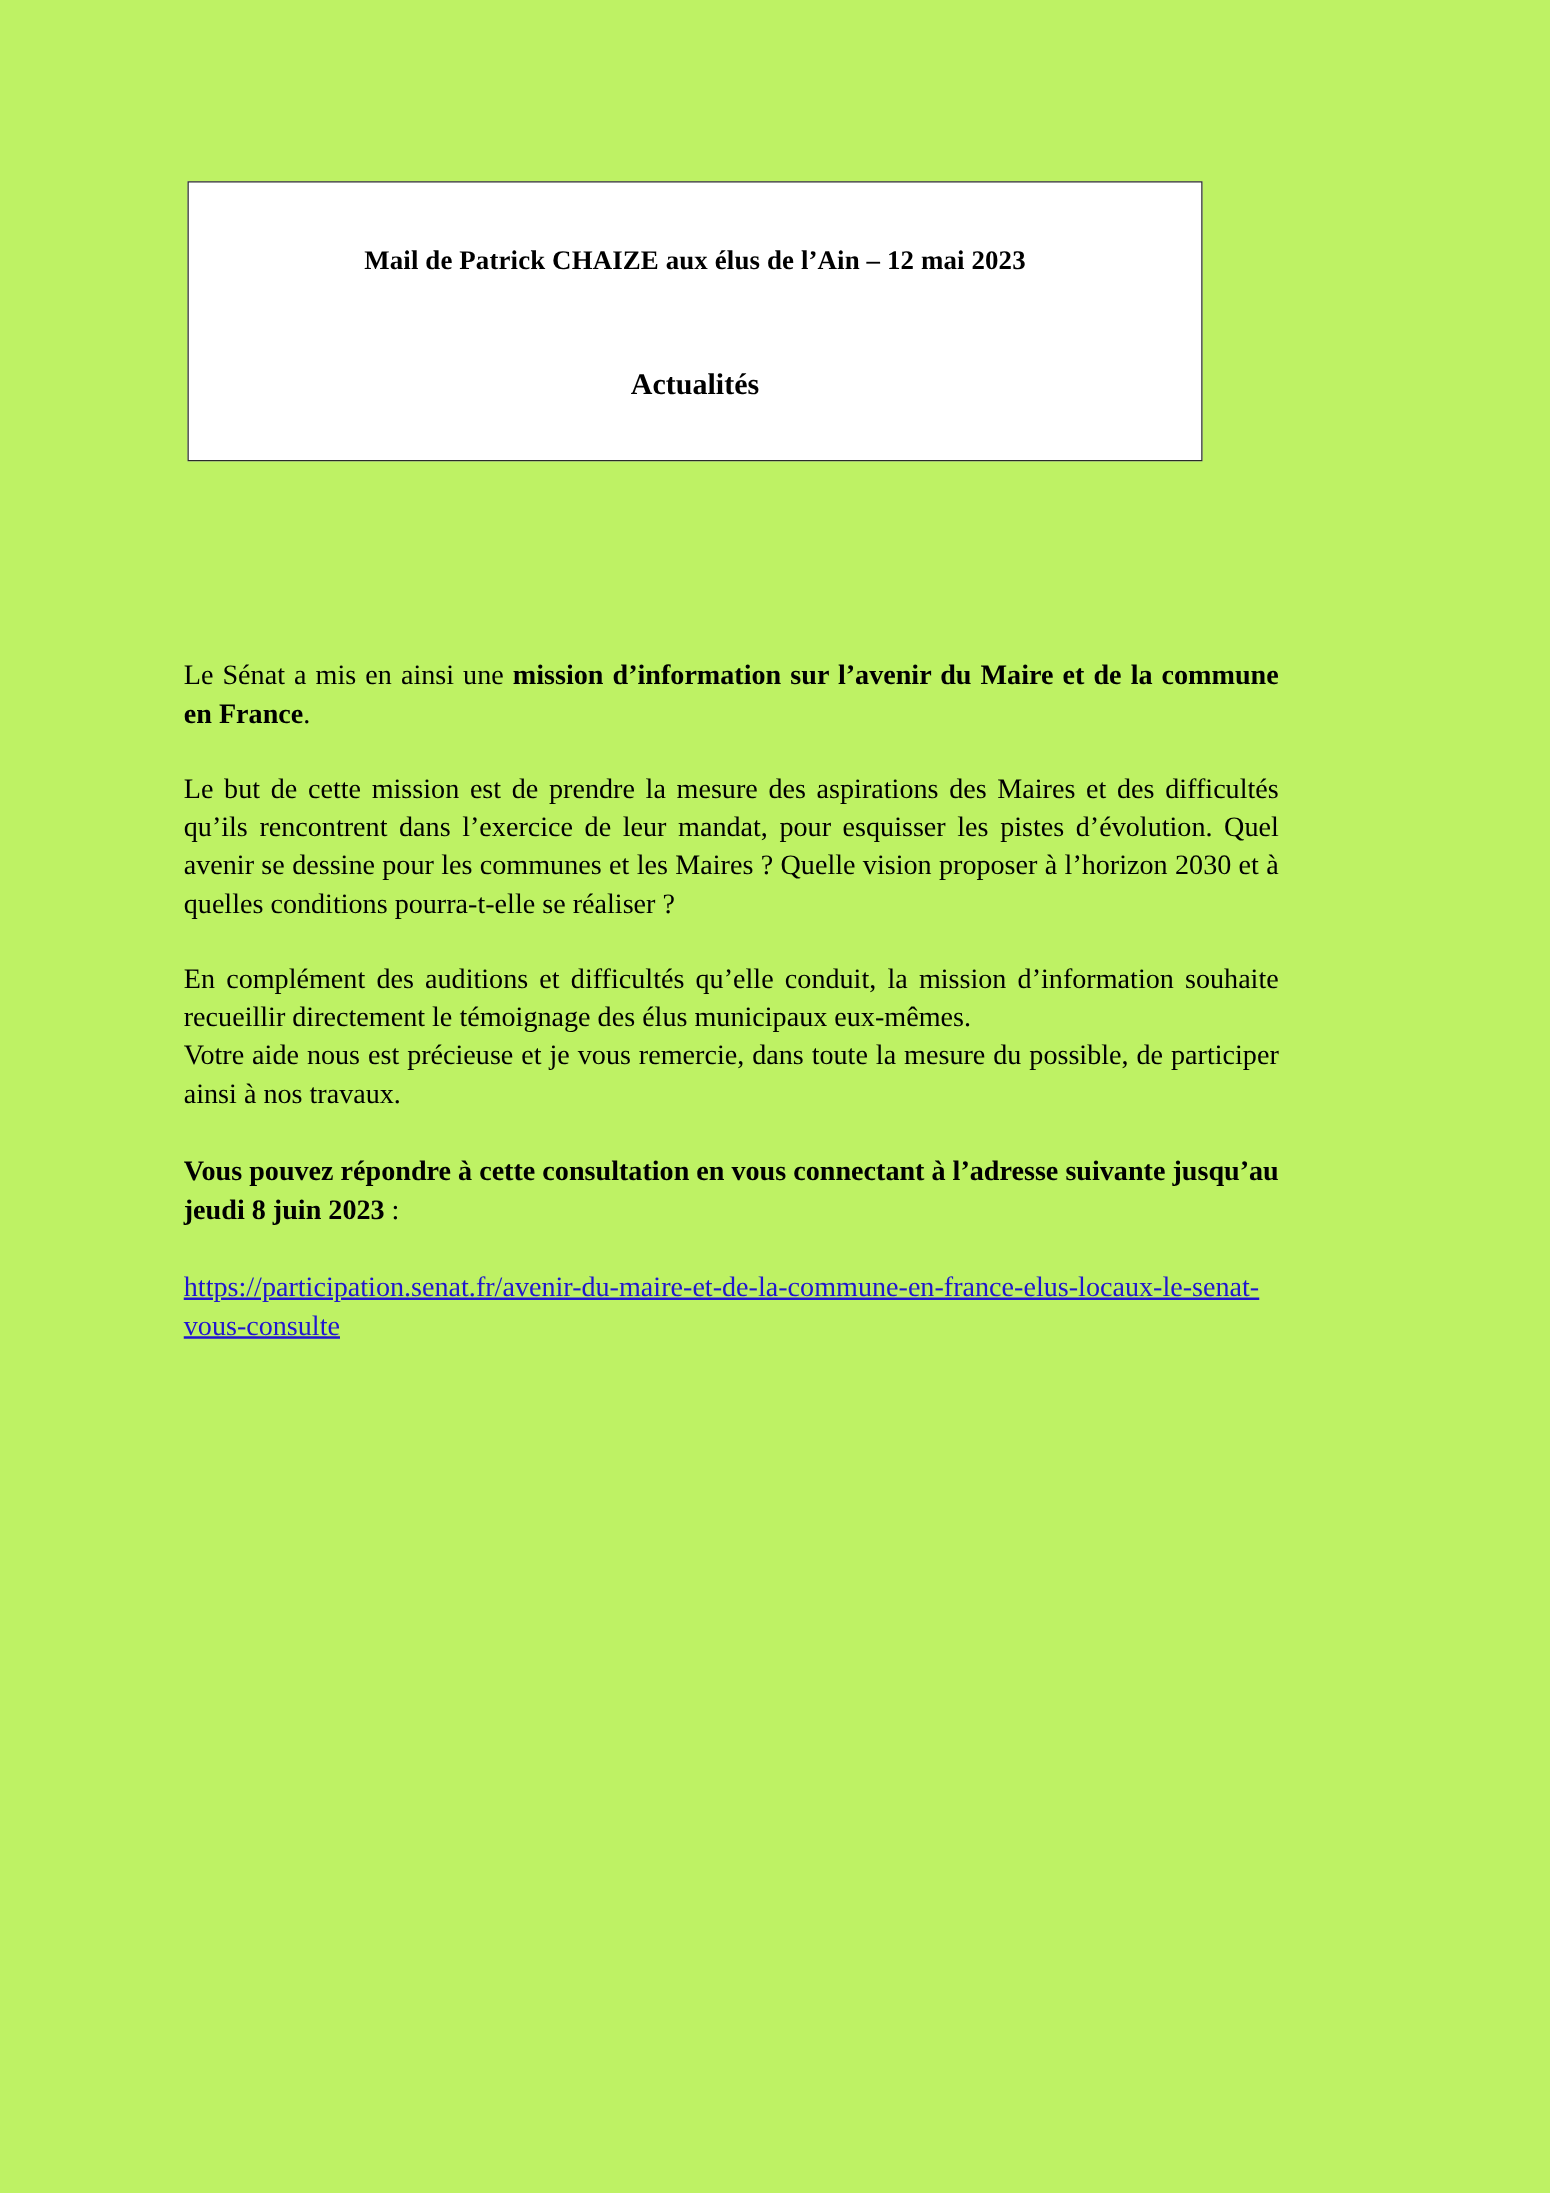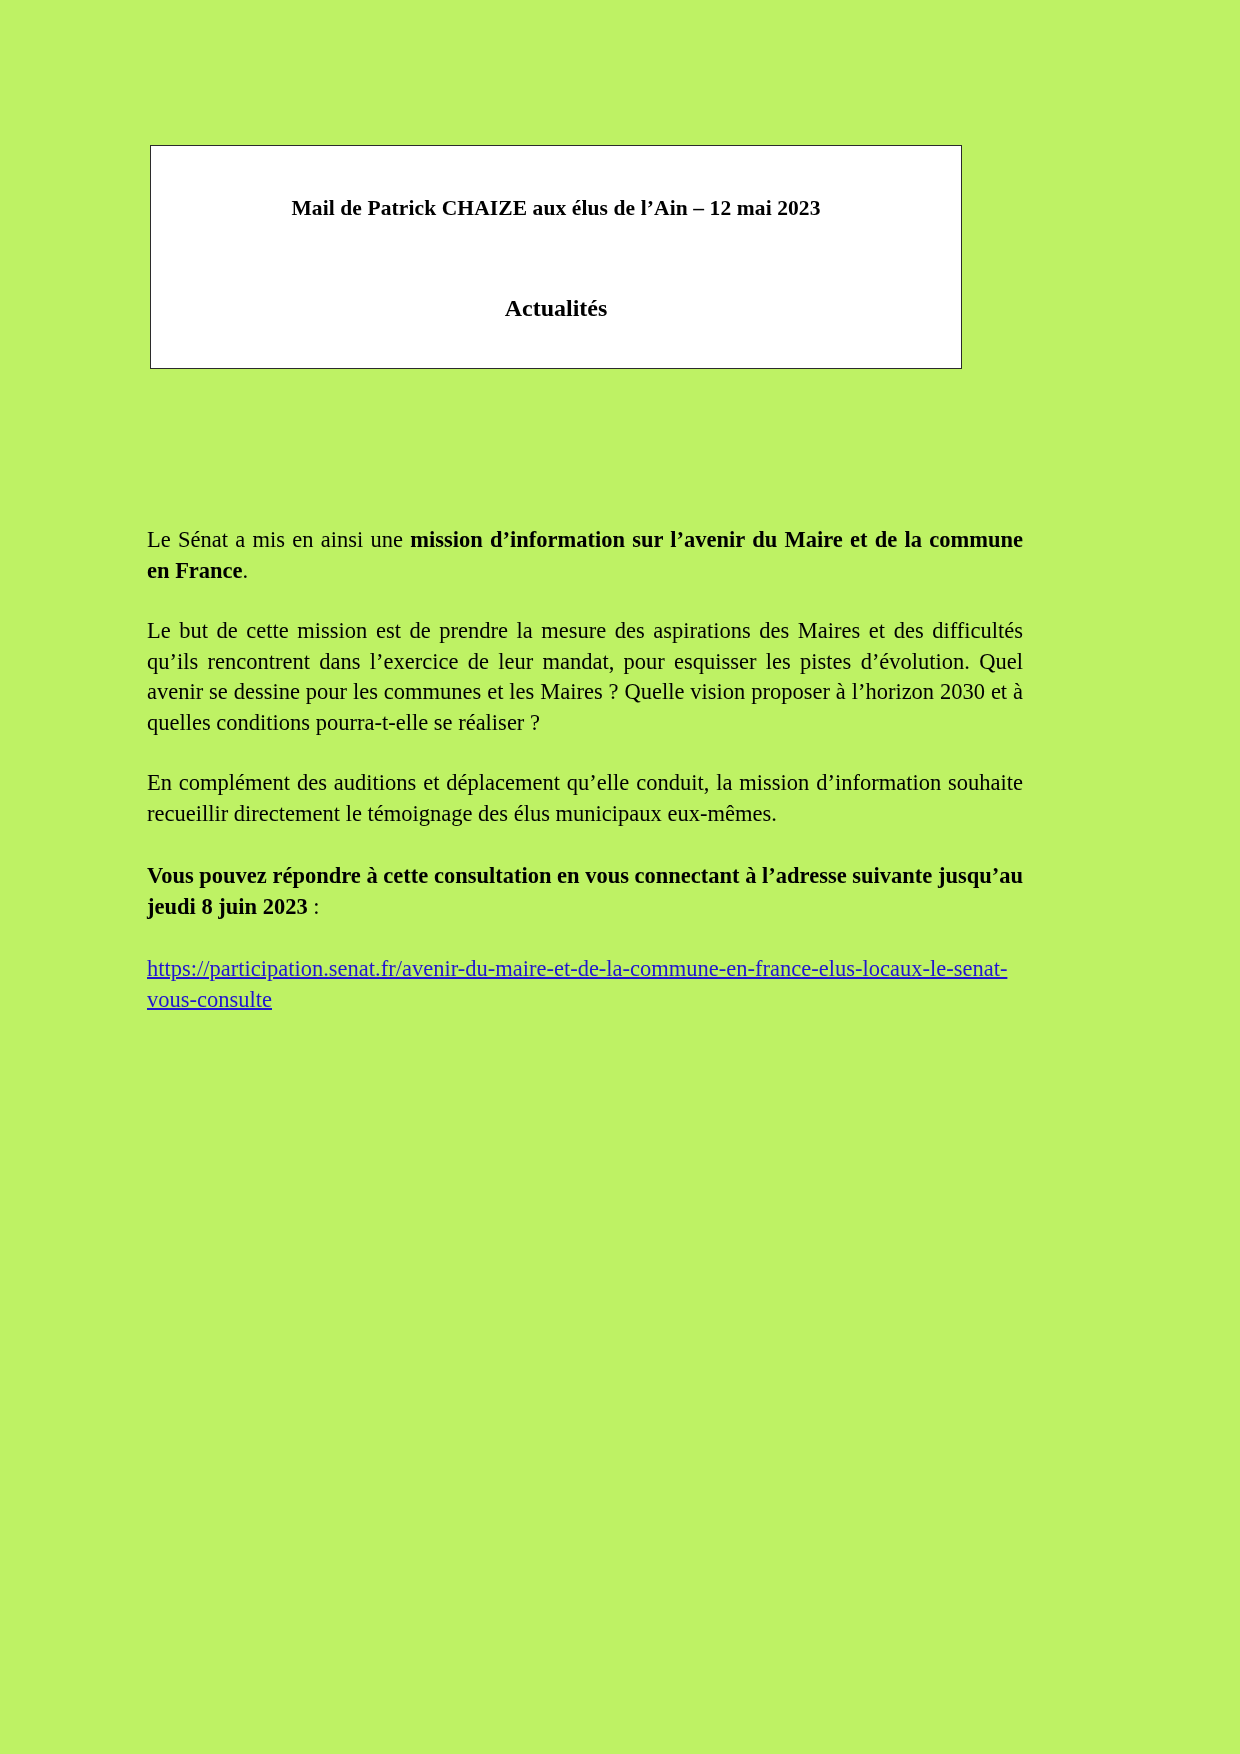--- a/index.html
+++ b/index.html
@@ -108,22 +108,23 @@
   <div class="body-area">
 
     <p class="para"><span>Le Sénat a mis en ainsi une </span><b>mission d’information sur l’avenir du Maire et de la commune en France</b><span>.</span></p>
 
     <div class="gap-md"></div>
 
     <p class="para">Le but de cette mission est de prendre la mesure des aspirations des Maires et des difficultés qu’ils rencontrent dans l’exercice de leur mandat, pour esquisser les pistes d’évolution. Quel avenir se dessine pour les communes et les Maires ? Quelle vision proposer à l’horizon 2030 et à quelles conditions pourra-t-elle se réaliser ?</p>
 
     <div class="gap-md"></div>
 
-    <p class="para">En complément des auditions et déplacement qu’elle conduit, la mission d’information souhaite recueillir directement le témoignage des élus municipaux eux-mêmes.</p>
+    <p class="para">En complément des auditions et difficultés qu’elle conduit, la mission d’information souhaite recueillir directement le témoignage des élus municipaux eux-mêmes.</p>
 
+    <p class="para">Votre aide nous est précieuse et je vous remercie, dans toute la mesure du possible, de participer ainsi à nos travaux.</p>
 
     <div class="gap-lg"></div>
 
     <p class="para"><b>Vous pouvez répondre à cette consultation en vous connectant à l’adresse suivante jusqu’au jeudi 8 juin 2023</b><span> :</span></p>
 
     <div class="gap-lg"></div>
 
     <p class="link-block"><a class="link" href="#">https://participation.senat.fr/avenir-du-maire-et-de-la-commune-en-france-elus-locaux-le-senat-vous-consulte</a></p>
 
   </div>

